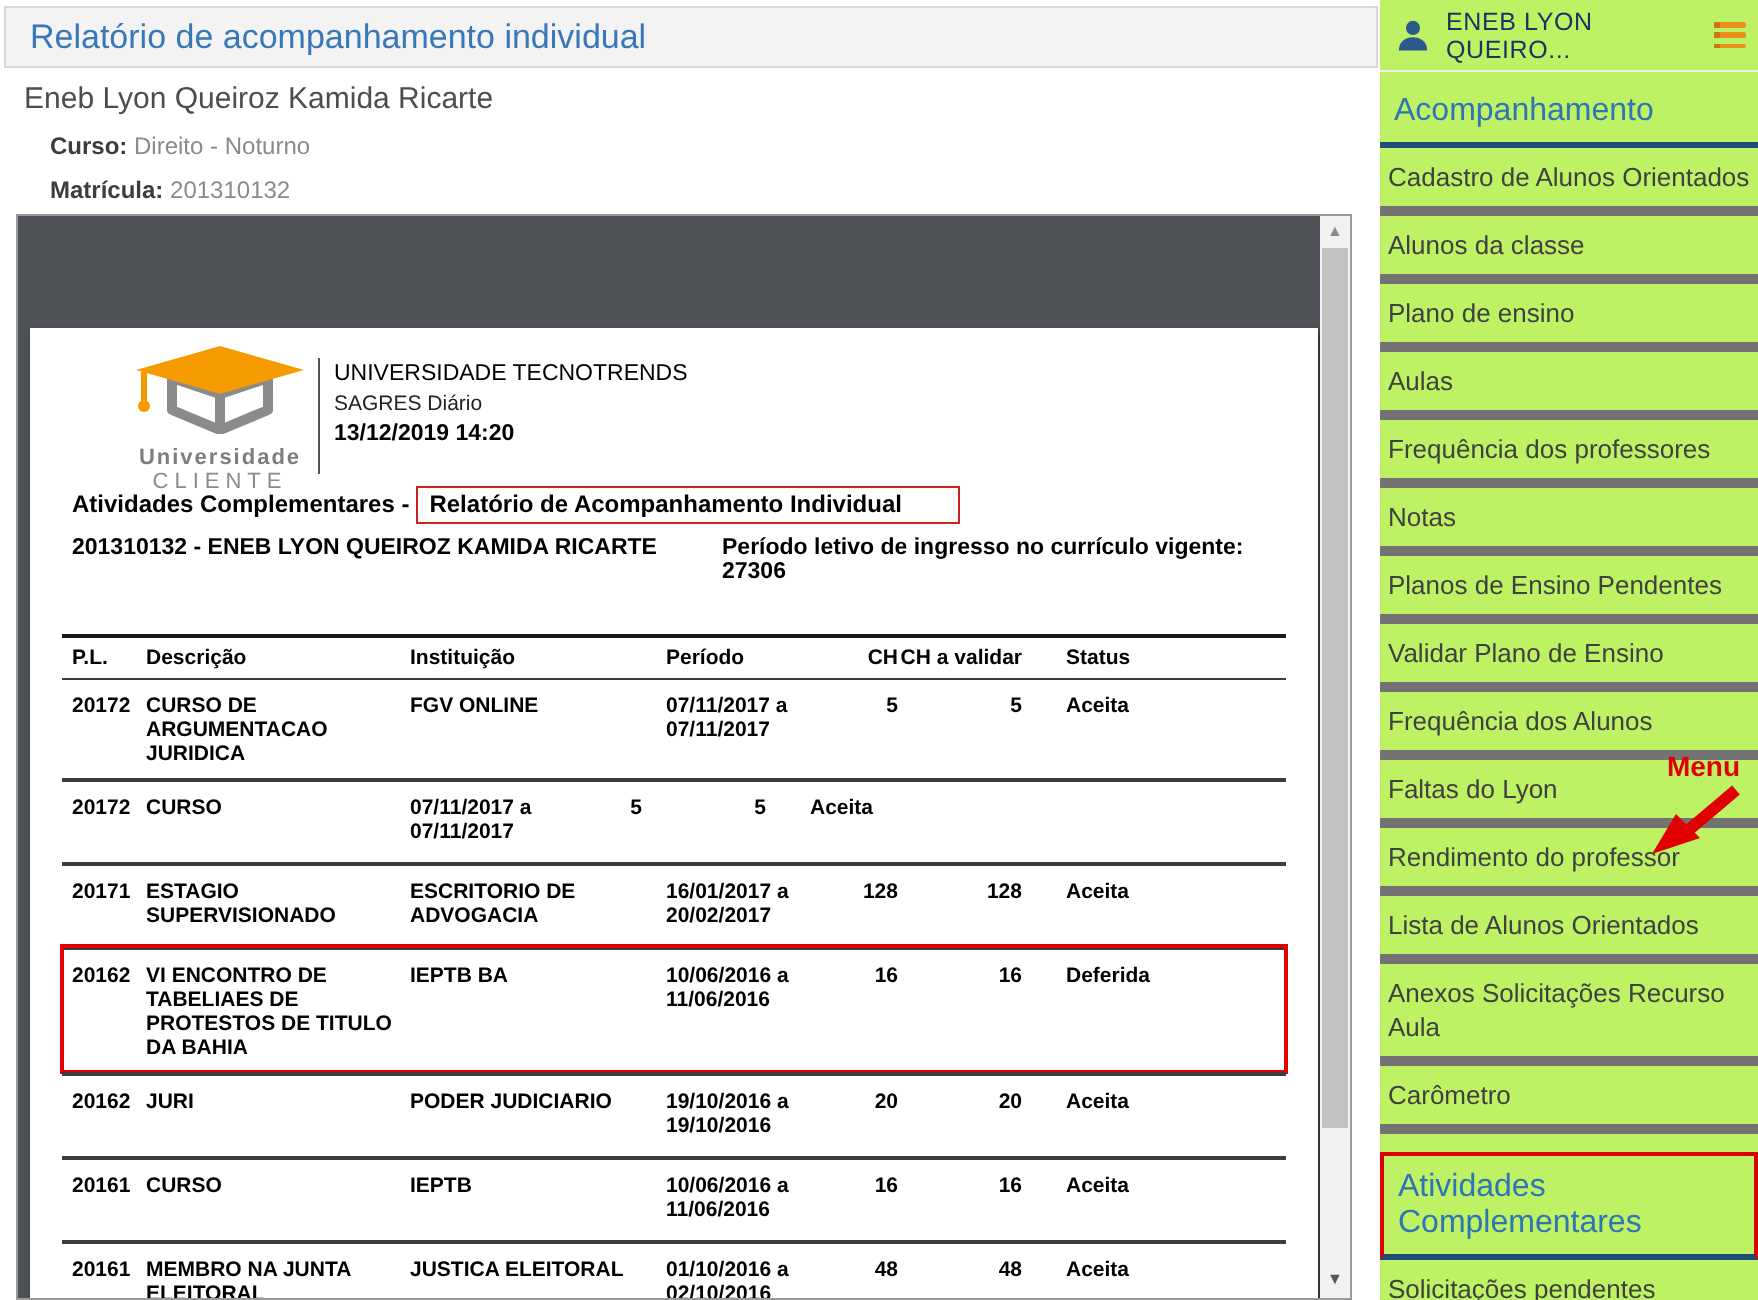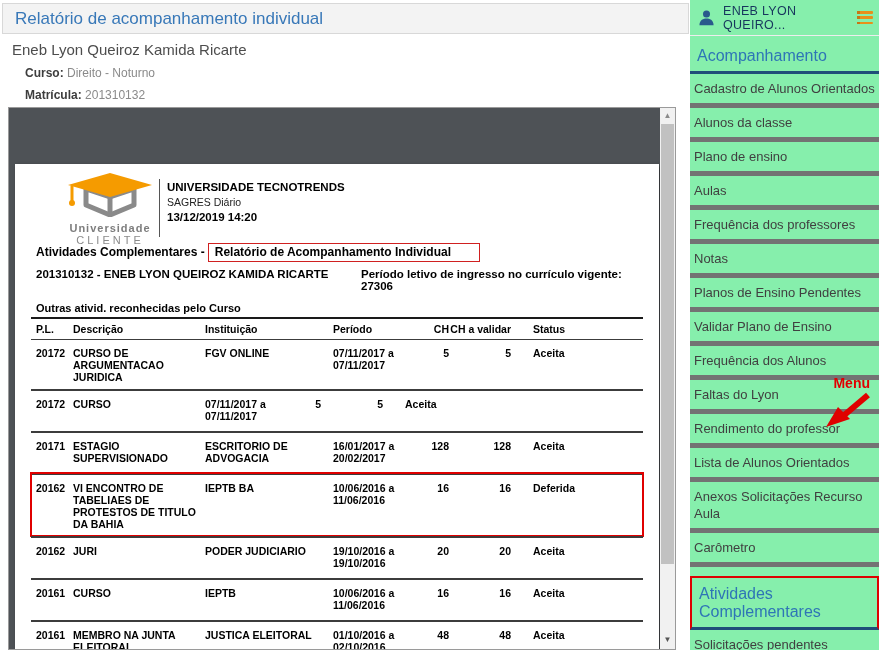--- a/index.html
+++ b/index.html
@@ -25,21 +25,21 @@
   .page { position:absolute; left:6px; top:56px; width:644px; height:560px;
     background:#ffffff; box-shadow:2px 2px 4px rgba(0,0,0,.45);
     font-family:"Liberation Sans", sans-serif; color:#000; }
 
   .report-header { position:absolute; left:0; top:7px; width:100%; height:70px; }
   .logo { position:absolute; left:40px; top:0; width:110px; text-align:center; }
   .logo-text1 { font-size:11px; font-weight:bold; color:#7d7d7d; letter-spacing:1px; margin-top:1px; }
   .logo-text2 { font-size:11px; color:#8a8a8a; letter-spacing:3px; }
   .hdr-divider { position:absolute; left:144px; top:8px; width:1px; height:58px; background:#555; }
   .org-block { position:absolute; left:152px; top:10px; }
-  .org-name { font-size:11.5px; font-weight:bold;text-align:center; }
+  .org-name { font-size:11.5px; font-weight:normal;text-align:center; }
   .org-sys  { font-size:10.5px; color:#222; margin-top:3px; }
   .org-date { font-size:11.5px; font-weight:bold; margin-top:3px; }
 
   .report-title-row { position:absolute; left:21px; top:79px; font-size:12px; font-weight:bold; }
   .boxed-title { display:inline-block; border:1.5px solid #d02020; padding:1px 28px 2px 6px; margin-left:3px; }
 
   .report-student-row { position:absolute; left:21px; top:104px; width:610px;
     font-size:11.5px; font-weight:bold; }
   .period-info { position:absolute; left:325px; top:0; }
   .report-section-title { position:absolute; left:21px; top:138px; font-size:11px; font-weight:bold; }
@@ -63,21 +63,21 @@
   
   .v-scrollbar { position:absolute; right:0; top:0; width:15px; height:100%;
     background:#f1f1f1; }
   .v-arrow { position:absolute; left:0; width:15px; height:15px; color:#8a8a8a;
     font-size:8px; text-align:center; line-height:15px; }
   .v-arrow-up { top:0; }
   .v-arrow-down { bottom:2px; color:#555; }
   .v-thumb { position:absolute; left:1px; top:16px; width:13px; height:440px; background:#c1c1c1; }
 
   
-  .sidebar { position:absolute; left:690px; top:0; width:189px; height:650px; background:#86efac; }
+  .sidebar { position:absolute; left:690px; top:0; width:189px; height:650px; background:#bef264; }
   .user-row { position:absolute; left:0; top:0; width:189px; height:36px;
     border-bottom:1px solid #ededed; display:flex; align-items:center; padding:0 6px 0 8px; }
   .user-name { flex:1; margin-left:8px; font-size:12.5px; color:#17365d; letter-spacing:.3px; }
   .list-icon { width:16px; height:13px; display:flex; flex-direction:column; justify-content:space-between; }
   .list-icon i { display:block; height:2.5px; background:#e8901a; border-radius:1px; position:relative; }
   .list-icon i::before { content:""; position:absolute; left:0; top:0; width:3px; height:2.5px;
     background:#c77714; }
   .sb-sections { position:absolute; left:0; top:40px; width:189px; }
   .sb-title { font-size:16px; color:#2e75b6; padding:7px 0 6px 7px;
     border-bottom:3px solid #1f4e79; }
@@ -147,21 +147,20 @@
         </div>
 
         <div class="report-student-row">
           <span>201310132 - ENEB LYON QUEIROZ KAMIDA RICARTE</span>
           <span class="period-info">
             <span>Período letivo de ingresso no currículo vigente:</span>
             <span>27306</span>
           </span>
         </div>
 
-        <div class="report-section-title">Outras ativid. reconhecidas pelo Curso</div>
 
         <div class="report-table">
           <div class="t-head">
             <div class="t-row-inner">
               <div class="c-pl">P.L.</div>
               <div class="c-desc">Descrição</div>
               <div class="c-inst">Instituição</div>
               <div class="c-per">Período</div>
               <div class="c-ch">CH</div>
               <div class="c-chv">CH a validar</div>

